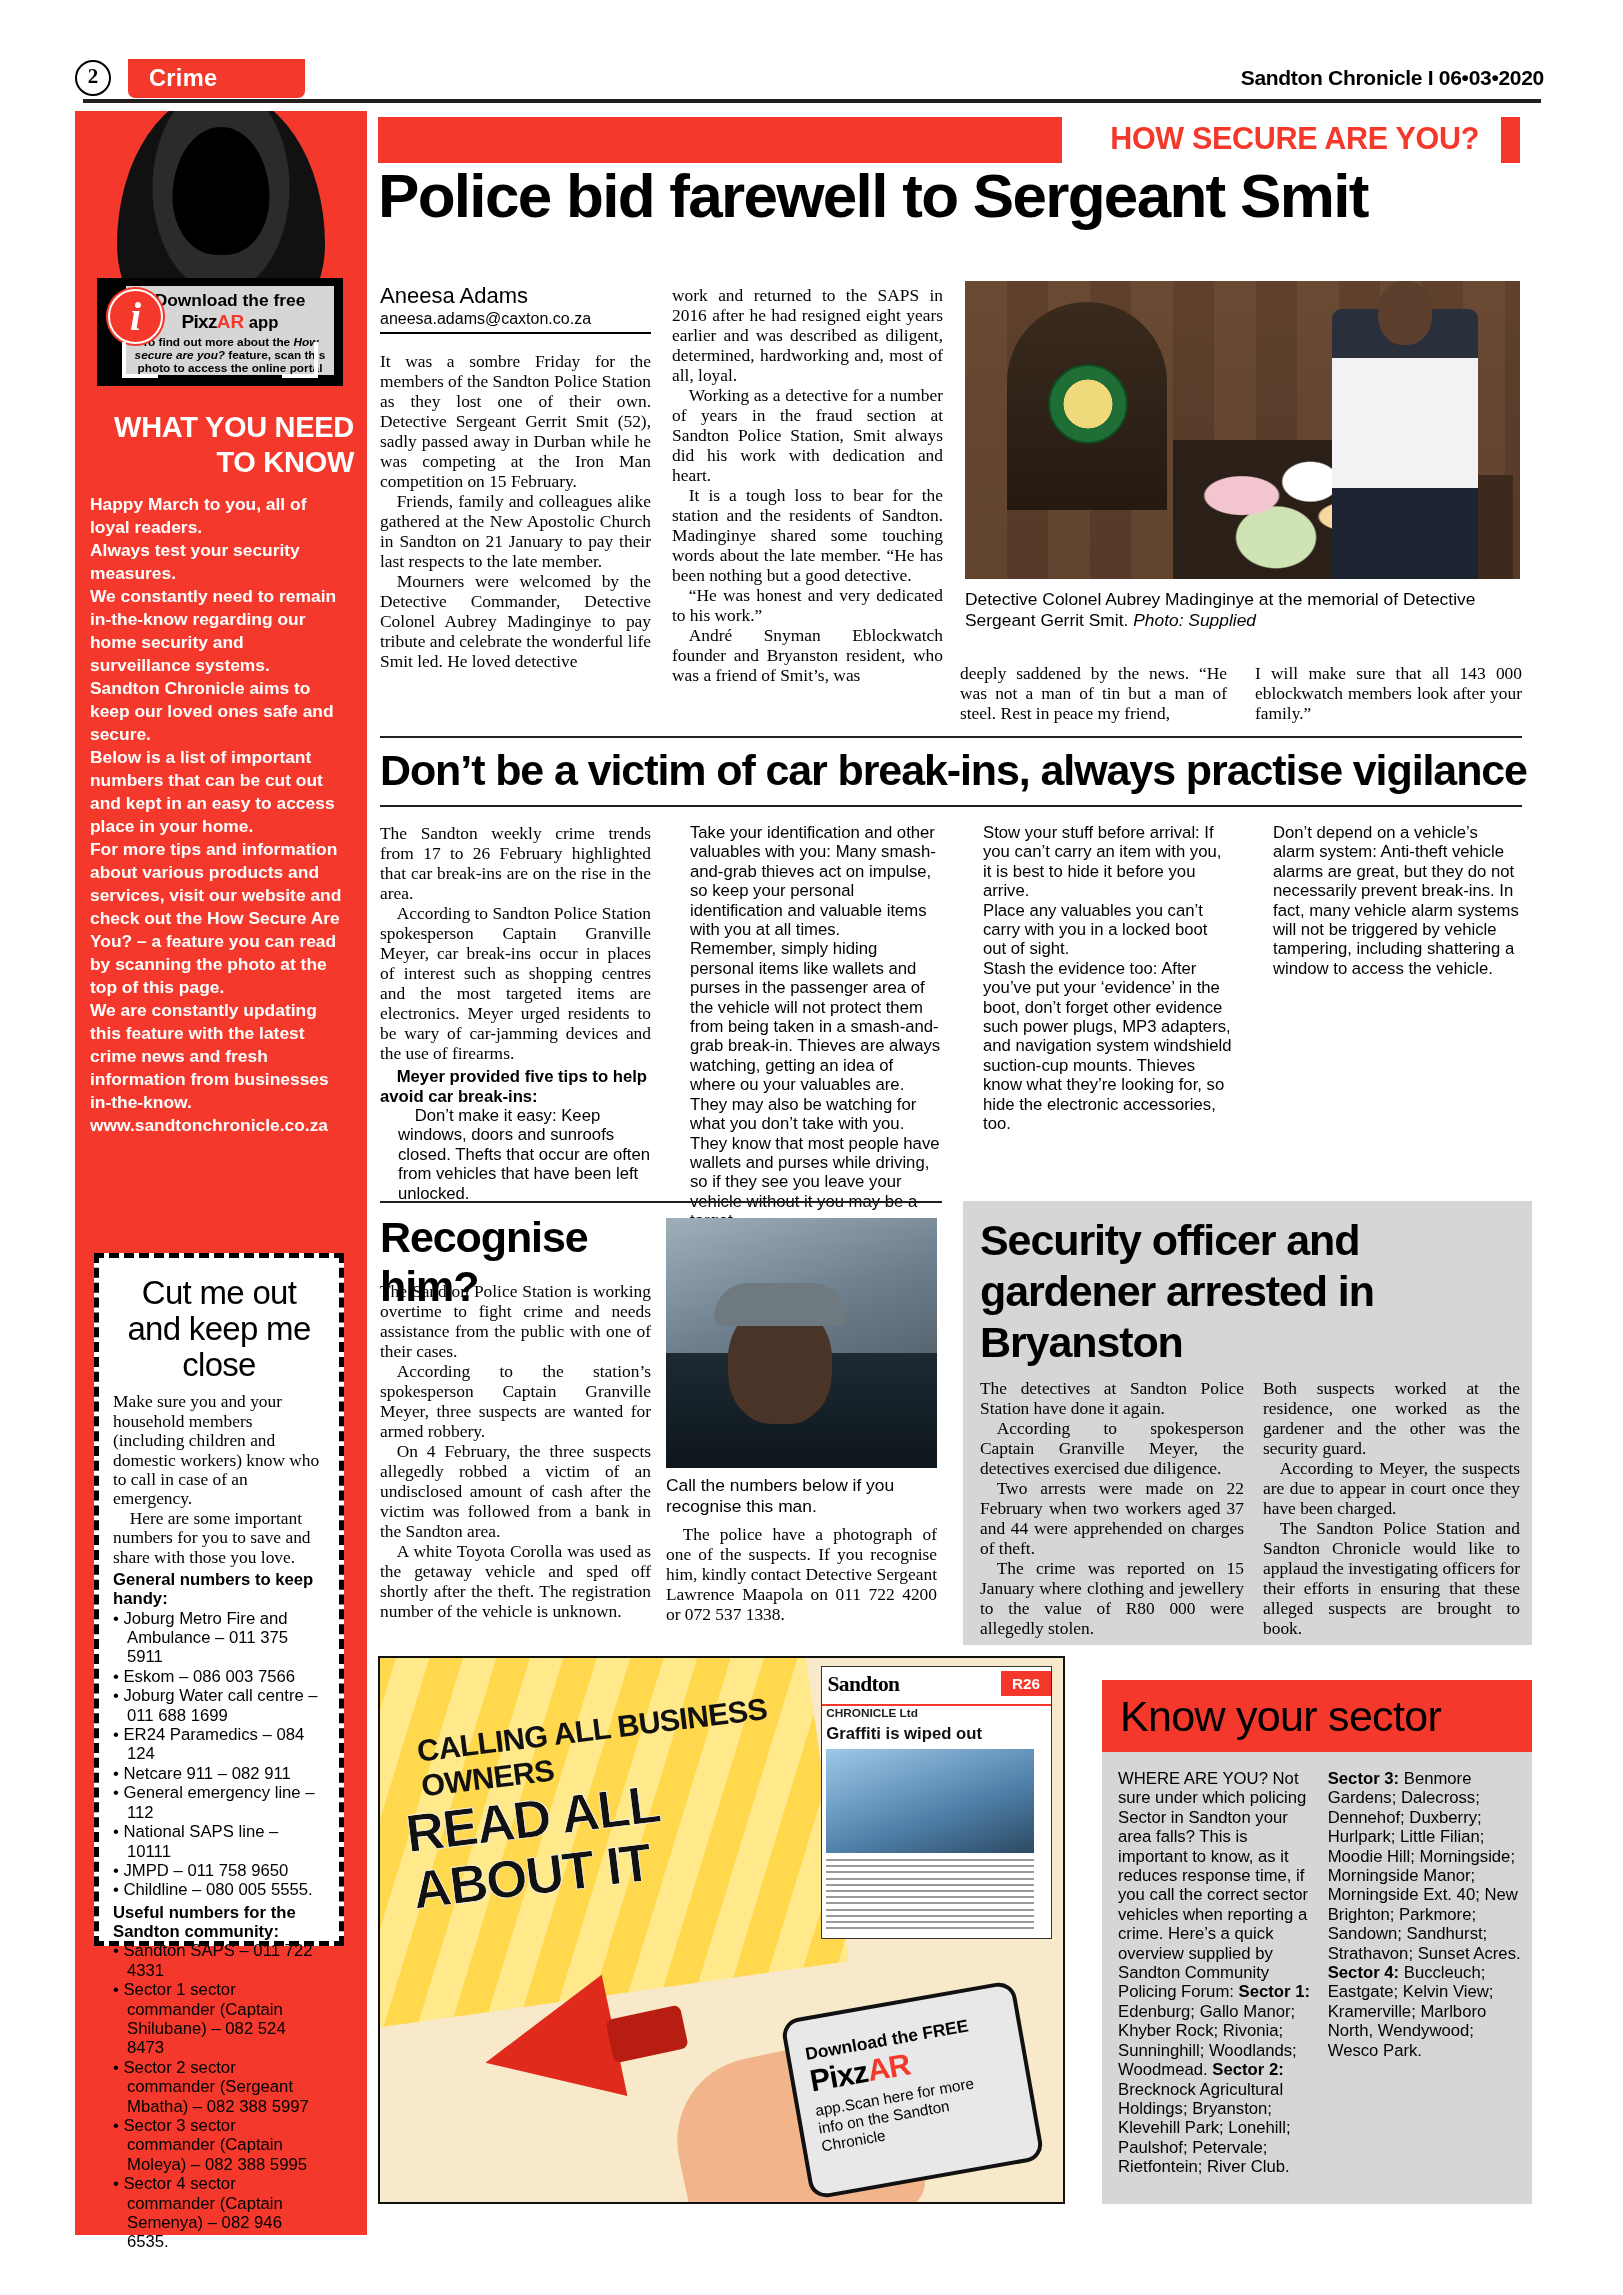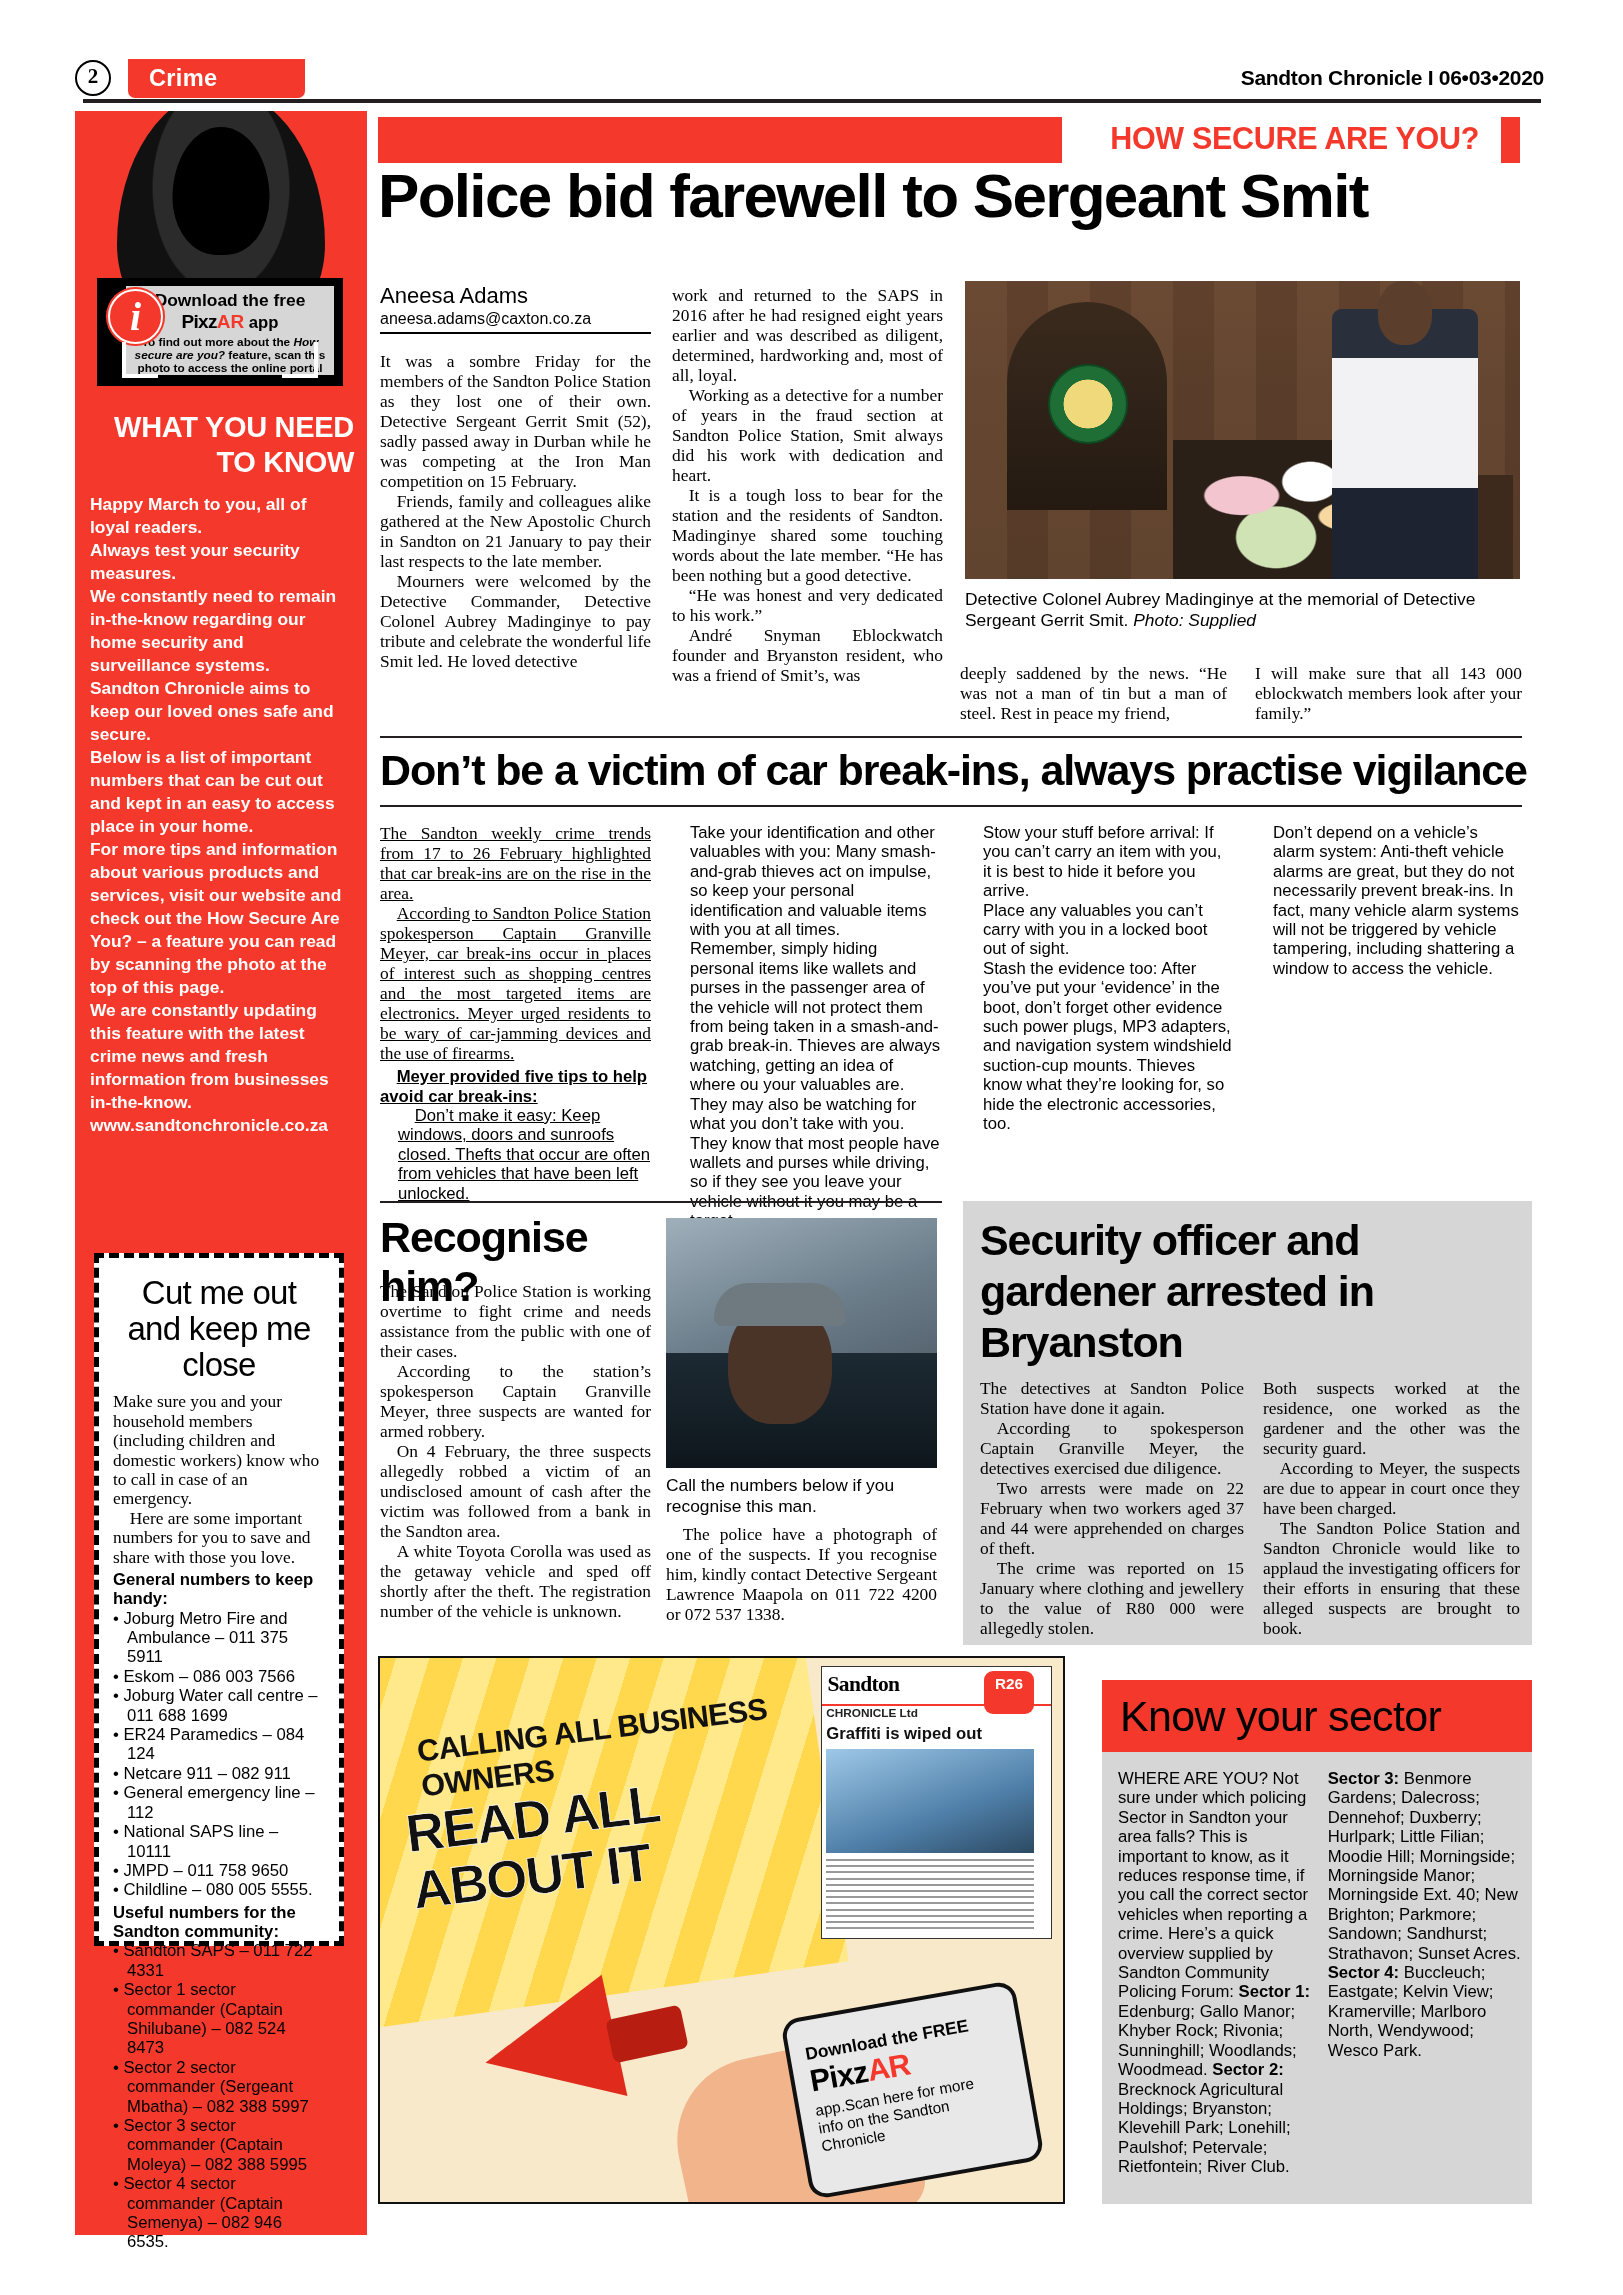--- a/index.html
+++ b/index.html
@@ -113,22 +113,22 @@
   .advert{position:absolute;left:378px;top:1656px;width:687px;height:548px;background:#f7e9c9;overflow:hidden;border:2.1px solid #111;box-sizing:border-box;}
   .ad-burst{position:absolute;left:-56px;top:-49px;width:500px;height:389px;transform:rotate(-8deg);
     background:repeating-linear-gradient(115deg,#ffd84d 0 32px,#ffe98a 32px 64px);}
   .ad-t1{position:absolute;left:38px;top:52px;width:389px;transform:rotate(-7deg);
     font:700 30.5px/35px "Liberation Sans",sans-serif;color:#111;letter-spacing:-0.7px;}
   .ad-t2{position:absolute;left:28px;top:121px;width:430px;transform:rotate(-7deg);
     font:700 53px/57px "Liberation Sans",sans-serif;color:#111;letter-spacing:-1.4px;-webkit-text-stroke:0.7px #fff;}
   .ad-paper{position:absolute;right:11px;top:8.3px;width:229px;height:271px;background:#fff;border:1.4px solid #333;overflow:hidden;}
   .ad-masthead{position:absolute;left:0;top:0;width:100%;height:37px;background:#fff;border-bottom:2.1px solid #f4392c;}
   .ad-masthead span{font:700 21.5px/35px "Liberation Serif",serif;padding-left:5.6px;letter-spacing:-0.7px;}
-  .ad-pricetag{position:absolute;right:17px;top:4.2px;width:50px;height:43px;background:#f4392c;color:#fff;
-    font:700 15.3px/25px "Liberation Sans",sans-serif;text-align:center;border-radius:9px;}
+  .ad-pricetag{position:absolute;right:0;top:4.2px;width:50px;height:25px;background:#f4392c;color:#fff;
+    font:700 15.3px/25px "Liberation Sans",sans-serif;text-align:center;border-radius:0;}
   .ad-sub{position:absolute;left:4.2px;top:39px;width:96%;font:700 11.8px/14px "Liberation Sans",sans-serif;color:#222;}
   .ad-head2{position:absolute;left:4.2px;top:58px;width:96%;font:700 16.7px/18px "Liberation Sans",sans-serif;color:#111;}
   .ad-img{position:absolute;left:4.2px;top:82px;width:208px;height:104px;background:linear-gradient(160deg,#9ec8e8,#4f7fa8 60%,#2c4a63);}
   .ad-cols{position:absolute;left:4.2px;top:192px;width:208px;height:72px;
     background:repeating-linear-gradient(180deg,#555 0 2.1px,transparent 2.1px 6.2px);opacity:.6;}
   .ad-mega{position:absolute;left:104px;bottom:83px;width:229px;height:160px;}
   .mega-horn{position:absolute;left:0;top:28px;width:0;height:0;border-top:62px solid transparent;
     border-bottom:62px solid transparent;border-right:132px solid #e02a1c;transform:rotate(-12deg);}
   .mega-body{position:absolute;left:125px;top:53px;width:76px;height:44px;background:#b81d11;border-radius:7px;transform:rotate(-12deg);}
   .ad-phone{position:absolute;right:32px;bottom:21px;width:229px;height:174px;background:#e8e8e8;
@@ -249,21 +249,21 @@
     <p class="first">deeply saddened by the news. “He was not a man of tin but a man of steel. Rest in peace my friend,</p>
   </div>
   <div class="col" style="left:1255px;top:663px;width:267px;">
     <p class="first">I will make sure that all 143 000 eblockwatch members look after your family.”</p>
   </div>
 
   <div class="rule" style="left:380px;top:736px;width:1142px;"></div>
   <div class="sec-h" style="left:380px;top:746px;width:1152px;">Don’t be a victim of car break-ins, always practise vigilance</div>
   <div class="rule" style="left:380px;top:805px;width:1142px;"></div>
 
-  <div class="col" style="left:380px;top:823px;width:271px;text-decoration:underline;">
+  <div class="col" style="left:380px;top:823px;width:271px;">
     <p class="first">The Sandton weekly crime trends from 17 to 26 February highlighted that car break-ins are on the rise in the area.</p>
     <p>According to Sandton Police Station spokesperson Captain Granville Meyer, car break-ins occur in places of interest such as shopping centres and the most targeted items are electronics. Meyer urged residents to be wary of car-jamming devices and the use of firearms.</p>
     <p class="sans b" style="margin-top:4.2px;">Meyer provided five tips to help avoid car break-ins:</p>
     <p class="sans li">Don’t make it easy: Keep windows, doors and sunroofs closed. Thefts that occur are often from vehicles that have been left unlocked.</p>
   </div>
   <div class="col sans" style="left:672px;top:823px;width:271px;">
     <p class="li">Take your identification and other valuables with you: Many smash-and-grab thieves act on impulse, so keep your personal identification and valuable items with you at all times.</p>
     <p class="li" style="padding-left:18px;">Remember, simply hiding personal items like wallets and purses in the passenger area of the vehicle will not protect them from being taken in a smash-and-grab break-in. Thieves are always watching, getting an idea of where ou your valuables are. They may also be watching for what you don’t take with you. They know that most people have wallets and purses while driving, so if they see you leave your vehicle without it you may be a target.</p>
   </div>
   <div class="col sans" style="left:965px;top:823px;width:267px;">

